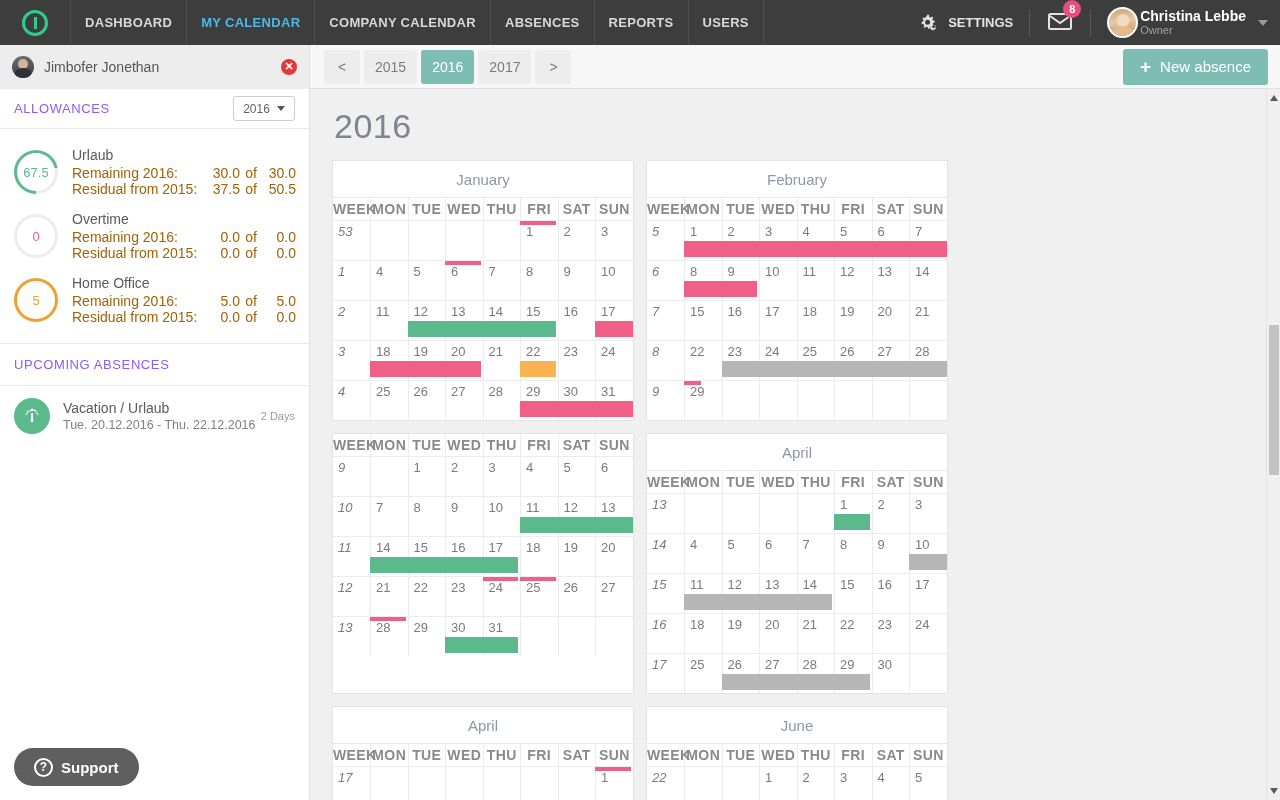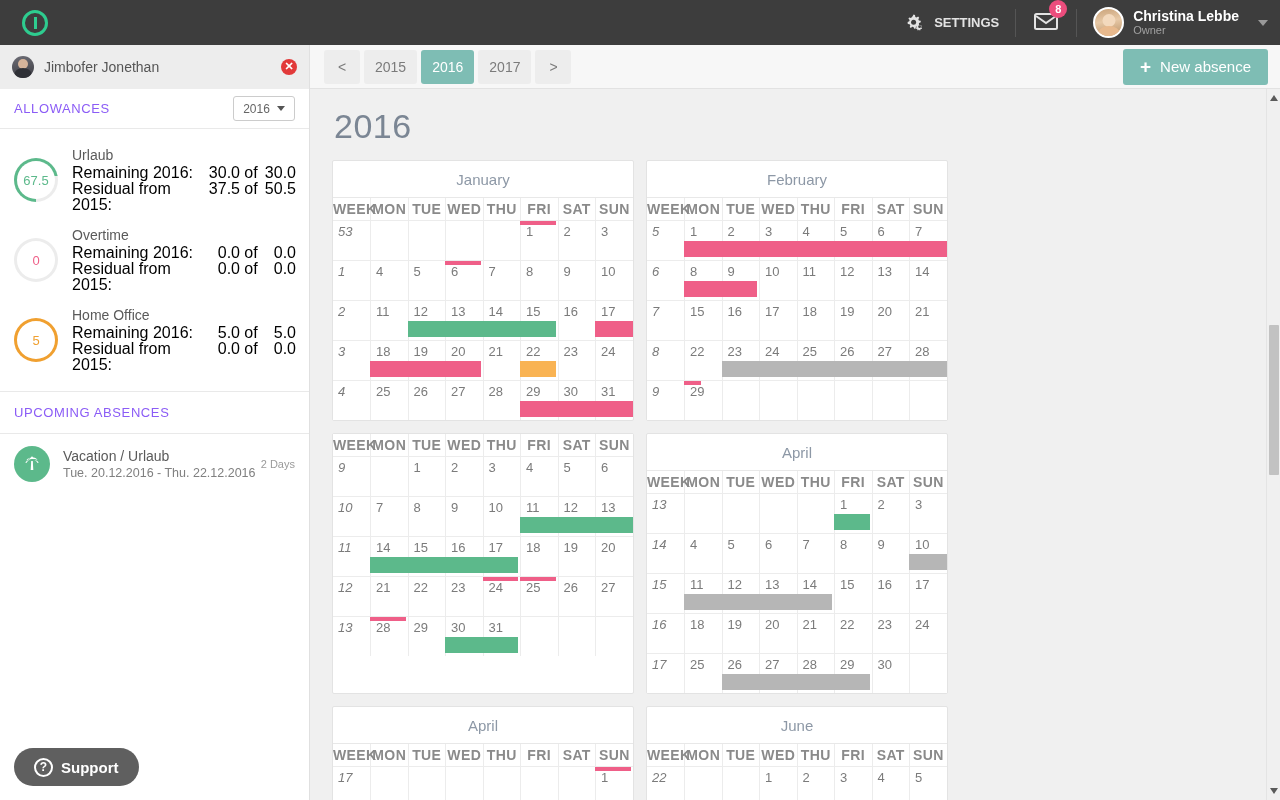--- a/index.html
+++ b/index.html
@@ -34,21 +34,21 @@
     font-weight:bold;padding:0 16px;height:28px;border-right:1px solid #555;
   }
   .gear-wrap{ position:relative;width:22px;height:20px; }
   .mail-btn{ position:relative;padding:0 18px;height:28px;border-right:1px solid #555;
              display:flex;align-items:center;}
   .badge{
     position:absolute;top:-9px;right:9px;background:#ec4d7d;color:#fff;
     border-radius:50%;min-width:18px;height:18px;font-size:11px;font-weight:bold;
     display:flex;align-items:center;justify-content:center;padding:0 4px;
   }
-  .user-area{ display:flex;align-items:center;gap:9px;padding-left:16px; }
+  .user-area{ display:flex;align-items:center;gap:2px;padding-left:16px; }
   .avatar{
     width:31px;height:31px;border-radius:50%;border:2px solid #fff;overflow:hidden;
     background:linear-gradient(170deg,#caa37a 0%,#e7c9a7 45%,#b98f63 100%);
     position:relative;flex:none;
   }
   .avatar::before{
     content:"";position:absolute;left:50%;top:20%;width:13px;height:13px;
     border-radius:50%;background:#f3d9bd;transform:translateX(-50%);
   }
   .avatar::after{
@@ -119,21 +119,21 @@
   .allow-list{ padding:14px 0 8px 0; border-bottom:1px solid #e9e9e9; }
   .allow{ display:flex;align-items:center;padding:4px 14px 10px 14px; }
   .donut{
     width:44px;height:44px;border-radius:50%;flex:none;margin-right:14px;
     display:flex;align-items:center;justify-content:center;font-size:13px;
     position:relative;
   }
   .donut span{ position:relative;z-index:2; }
   .allow-body{ flex:1; }
   .allow-name{ font-size:14px;color:#5a5a5a;margin-bottom:2px; }
-  .allow-row{ display:flex;font-size:16px;color:#000000;line-height:16px; }
+  .allow-row{ display:flex;font-size:14px;color:#a16207;line-height:16px; }
   .allow-lbl{ width:128px; }
   .allow-v1{ width:40px;text-align:right; }
   .allow-of{ width:22px;text-align:center; }
   .allow-v2{ width:34px;text-align:right; }
   .sb-head2{ height:42px;display:flex;align-items:center;padding:0 14px;border-bottom:1px solid #e9e9e9; }
   .absence-item{ display:flex;align-items:center;padding:12px 14px; }
   .palm{
     width:36px;height:36px;border-radius:50%;background:#5cb98b;flex:none;margin-right:13px;
     display:flex;align-items:center;justify-content:center;color:#fff;font-size:19px;
   }
@@ -198,20 +198,28 @@
 </style>
 </head>
 <body>
 
 <div class="topbar">
   <div class="logo">
     <div class="logo-circle">
       <div class="logo-bar"></div>
     </div>
   </div>
+  <nav class="mainnav">
+    <a href="#">DASHBOARD</a>
+    <a href="#" class="active">MY CALENDAR</a>
+    <a href="#">COMPANY CALENDAR</a>
+    <a href="#">ABSENCES</a>
+    <a href="#">REPORTS</a>
+    <a href="#">USERS</a>
+  </nav>
   <div class="topright">
     <div class="settings-btn">
       <span class="gear-wrap">
         <svg width="22" height="20" viewBox="0 0 22 20">
           <g fill="#e3e3e3">
             <path d="M8.6 3.2l.9-1.6 1.5.5.3 1.8 1.2.6 1.6-.9 1.1 1.1-.9 1.6.6 1.2 1.8.3.1 1.5-1.7.6-.4 1.3 1.1 1.4-1 1.2-1.7-.7-1.2.7-.2 1.8-1.5.2-.7-1.7-1.3-.3-1.3 1.2-1.2-.9.6-1.7-.7-1.2-1.8-.1L3.6 9l1.7-.7.3-1.3L4.4 5.6l.9-1.2 1.7.6z"></path>
             <circle cx="9.6" cy="9.3" r="2.5" fill="#3d3d3d"></circle>
             <path d="M16.4 12.6l.8-.3.5.9-.6.6.1.7.8.4-.2 1-.9-.1-.5.5.2.8-.9.4-.5-.8h-.7l-.4.8-.9-.4.2-.9-.5-.5-.9.1-.2-1 .8-.4.1-.7-.6-.6.5-.9.8.3.6-.4v-.9h1v.9z"></path>
             <circle cx="15.6" cy="13.7" r="1.4" fill="#3d3d3d"></circle>
           </g>

